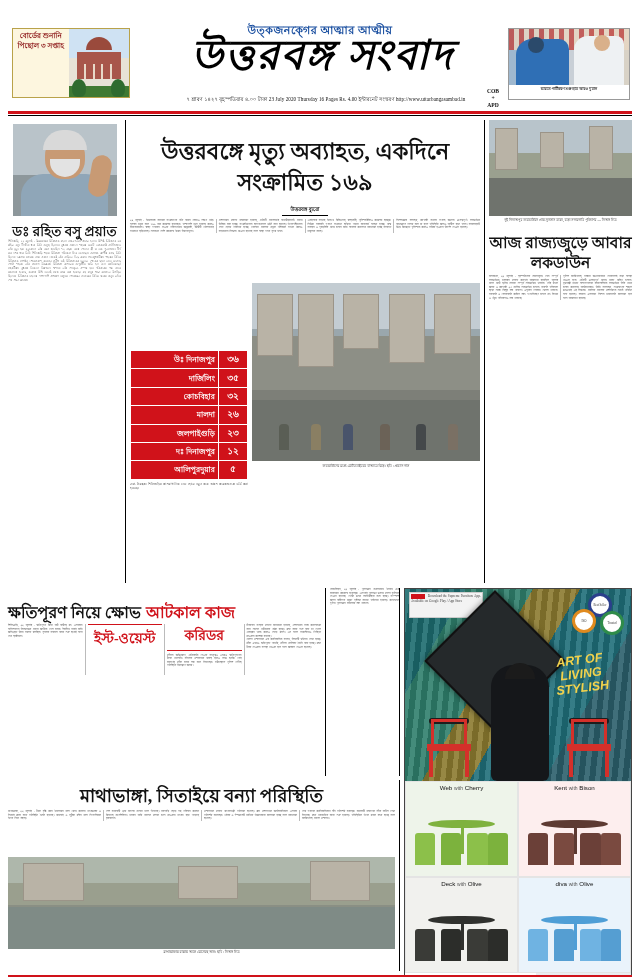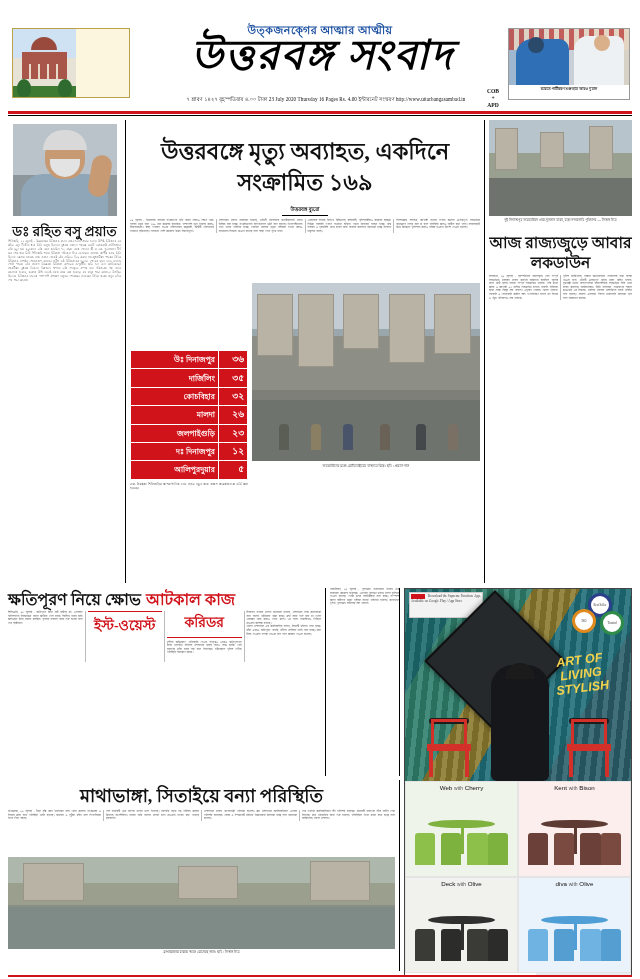--- a/index.html
+++ b/index.html
@@ -67,33 +67,33 @@
      background:linear-gradient(#9aa7ad 0 30%,#8d8f86 30% 60%,#7d7f78 60% 100%);}
   .mp-sky{position:absolute;left:0;right:0;top:0;height:26%;background:#c3ccd2;}
   .mp-bldg{position:absolute;top:6%;width:15%;height:34%;background:#b9b3a6;border:1px solid #9b9488;}
   .mp-road{position:absolute;left:0;right:0;bottom:0;height:34%;background:#6f736d;}
   .mp-p{position:absolute;bottom:6%;width:10px;height:26px;border-radius:4px 4px 0 0;}
   .cap{font-size:3.5px;text-align:center;line-height:5px;padding:1px 0 2px;}
 
   
   .tbl{width:118px;margin:2px 0 0;border-collapse:collapse;}
   .tbl tr td{background:#d0121a;color:#fff;font-weight:bold;border:1px solid #fff;padding:1.2px 3px;}
-  .tbl td.n{text-align:right;font-size:9px;width:22px;}
+  .tbl td.n{text-align:center;font-size:9px;width:22px;}
   .tbl td.l{text-align:right;font-size:7.6px;}
   .tbl-note{font-size:3.2px;line-height:4.4px;text-align:justify;padding-top:2px;}
 
   .head-right{font-size:15.5px;line-height:20px;font-weight:bold;text-align:center;margin:8px 0 2px;}
   .right-cols{column-count:2;column-gap:5px;column-rule:1px solid #bbb;}
   .rphoto{width:100%;height:96px;position:relative;overflow:hidden;margin-bottom:1px;
      background:linear-gradient(#b8c4cb 0 34%,#9aa08f 34% 62%,#7e8474 62% 100%);}
 
   
   .sec2{position:absolute;left:8px;right:8px;top:588px;height:188px;}
   .s2-left{position:absolute;left:0;top:0;width:392px;height:100%;border-right:1px solid #000;padding-right:4px;box-sizing:border-box;}
-  .s2-head{font-size:16px;line-height:21px;font-weight:bold;margin:1px 0 1px;display:flex;align-items:baseline;gap:5px;}
+  .s2-head{font-size:16px;line-height:21px;font-weight:bold;margin:14px 0 1px;display:flex;align-items:baseline;gap:5px;}
   .s2-head .blk{color:#111;}
   .s2-head .red{color:#d0121a;}
   .s2-split{position:absolute;right:0;top:0;width:74px;height:100%;border-left:1px solid #000;padding-left:4px;box-sizing:border-box;}
   .s2-sub{font-size:9.3px;line-height:12.5px;font-weight:bold;text-align:center;margin:3px 0 2px;}
   .s2-body{column-count:4;column-gap:5px;column-rule:1px solid #bbb;}
   .redsub{color:#d0121a;font-size:14px;font-weight:bold;text-align:center;
      border-top:1px solid #d0121a;border-bottom:1px solid #d0121a;padding:1.5px 0;margin:3px 0;}
 
   
   .sec3{position:absolute;left:8px;right:8px;top:780px;bottom:8px;}
@@ -144,20 +144,21 @@
   .bot-rule{position:absolute;left:8px;right:8px;bottom:2px;height:2px;background:#d0121a;}
 </style>
 </head>
 <body>
 
 <div class="page">
 
   <div class="masthead">
 
     <div class="leftbox">
+      <div class="lb-txt">বোর্ডের শুনানি পিছোল ৩ সপ্তাহ</div>
       <div class="lb-img">
         <div class="sc-img">
           <div class="sc-grass"></div>
           <div class="sc-body"></div>
           <div class="sc-dome"></div>
           <div class="sc-col" style="left:26%"></div>
           <div class="sc-col" style="left:40%"></div>
           <div class="sc-col" style="left:54%"></div>
           <div class="sc-col" style="left:68%"></div>
           <div class="sc-tree" style="left:6%"></div>

